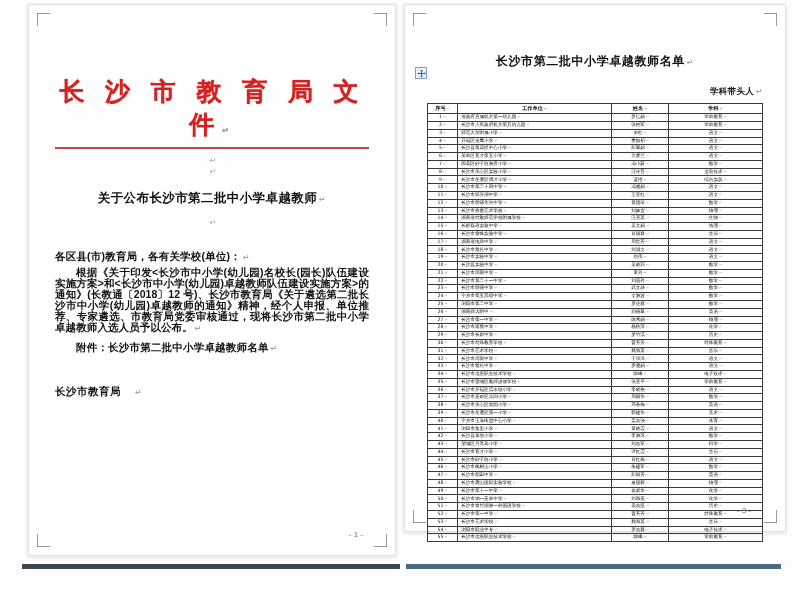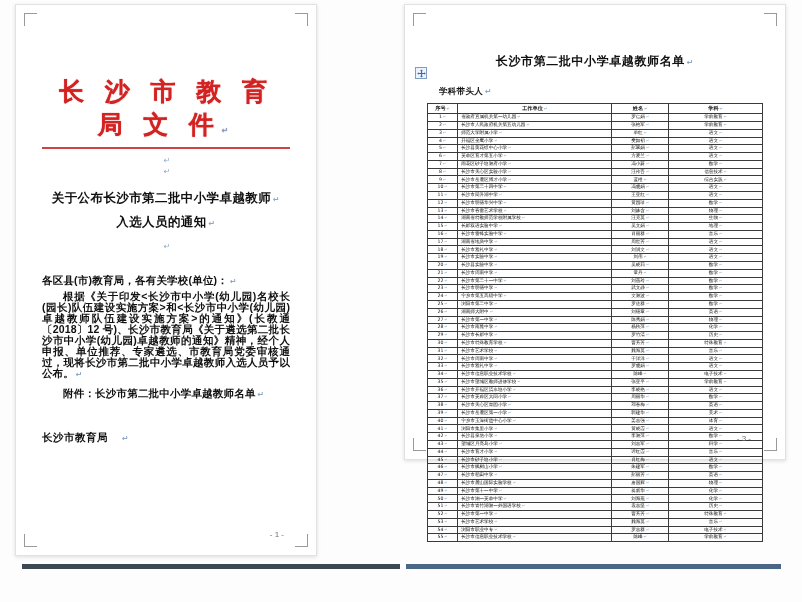--- a/index.html
+++ b/index.html
@@ -15,22 +15,22 @@
     background: #fdfdfd;
   }
 
   
   .sheet {
     position: absolute;
     background: #ffffff;
     border: 1px solid #e2e2e2;
     box-shadow: 0 1px 4px rgba(0,0,0,0.13);
   }
-  #page-left  { left: 15px;  top: 4px; width: 302px; height: 552px; }
-  #page-right { left: 404px; top: 4px; width: 382px; height: 456px; text-decoration: underline; }
+  #page-left  { left: 28px;  top: 4px; width: 368px; height: 552px; }
+  #page-right { left: 404px; top: 4px; width: 382px; height: 528px; text-decoration: underline; }
 
   
   .crop {
     position: absolute;
     width: 13px; height: 13px;
     pointer-events: none;
   }
   .crop.tl { border-left: 1px solid #9a9a9a; border-top: 1px solid #9a9a9a; }
   .crop.tr { border-right: 1px solid #9a9a9a; border-top: 1px solid #9a9a9a; }
   .crop.bl { border-left: 1px solid #9a9a9a; border-bottom: 1px solid #9a9a9a; }
@@ -145,20 +145,21 @@
     cursor: move;
   }
   .tablehandle svg { display: block; }
   .subheading {
     font-size: 8.5px;
     font-weight: bold;
     color: #161616;
     margin-top: 16px;
     margin-left: 12px;
     letter-spacing: 0.3px;
+    text-align: right;
   }
 
   table.roster {
     width: 100%;
     border-collapse: collapse;
     margin-top: 5px;
     table-layout: fixed;
   }
   table.roster td, table.roster th {
     border: 1px solid #3a3a3a;
@@ -205,21 +206,20 @@
       </div>
 
 
       <div class="redrule"></div>
 
       <div class="blankline"><span class="pm">↵</span></div>
       <div class="blankline"><span class="pm">↵</span></div>
 
       <div class="doctitle">
         <div><span>关于公布长沙市第二批中小学卓越教师</span><span class="pm">↵</span></div>
-        <div><span>入选人员的通知</span><span class="pm">↵</span></div>
       </div>
 
       <div class="blankline"><span class="pm">↵</span></div>
 
       <div class="recipient">
         <span>各区县(市)教育局，各有关学校(单位)：</span><span class="pm">↵</span>
       </div>
 
       <div class="bodypara">
         <span>根据《关于印发&lt;长沙市中小学(幼儿园)名校长(园长)队伍建设实施方案&gt;和&lt;长沙市中小学(幼儿园)卓越教师队伍建设实施方案&gt;的通知》(长教通〔2018〕12 号)、长沙市教育局《关于遴选第二批长沙市中小学(幼儿园)卓越教师的通知》精神，经个人申报、单位推荐、专家遴选、市教育局党委审核通过，现将长沙市第二批中小学卓越教师入选人员予以公布。</span><span class="pm">↵</span>

